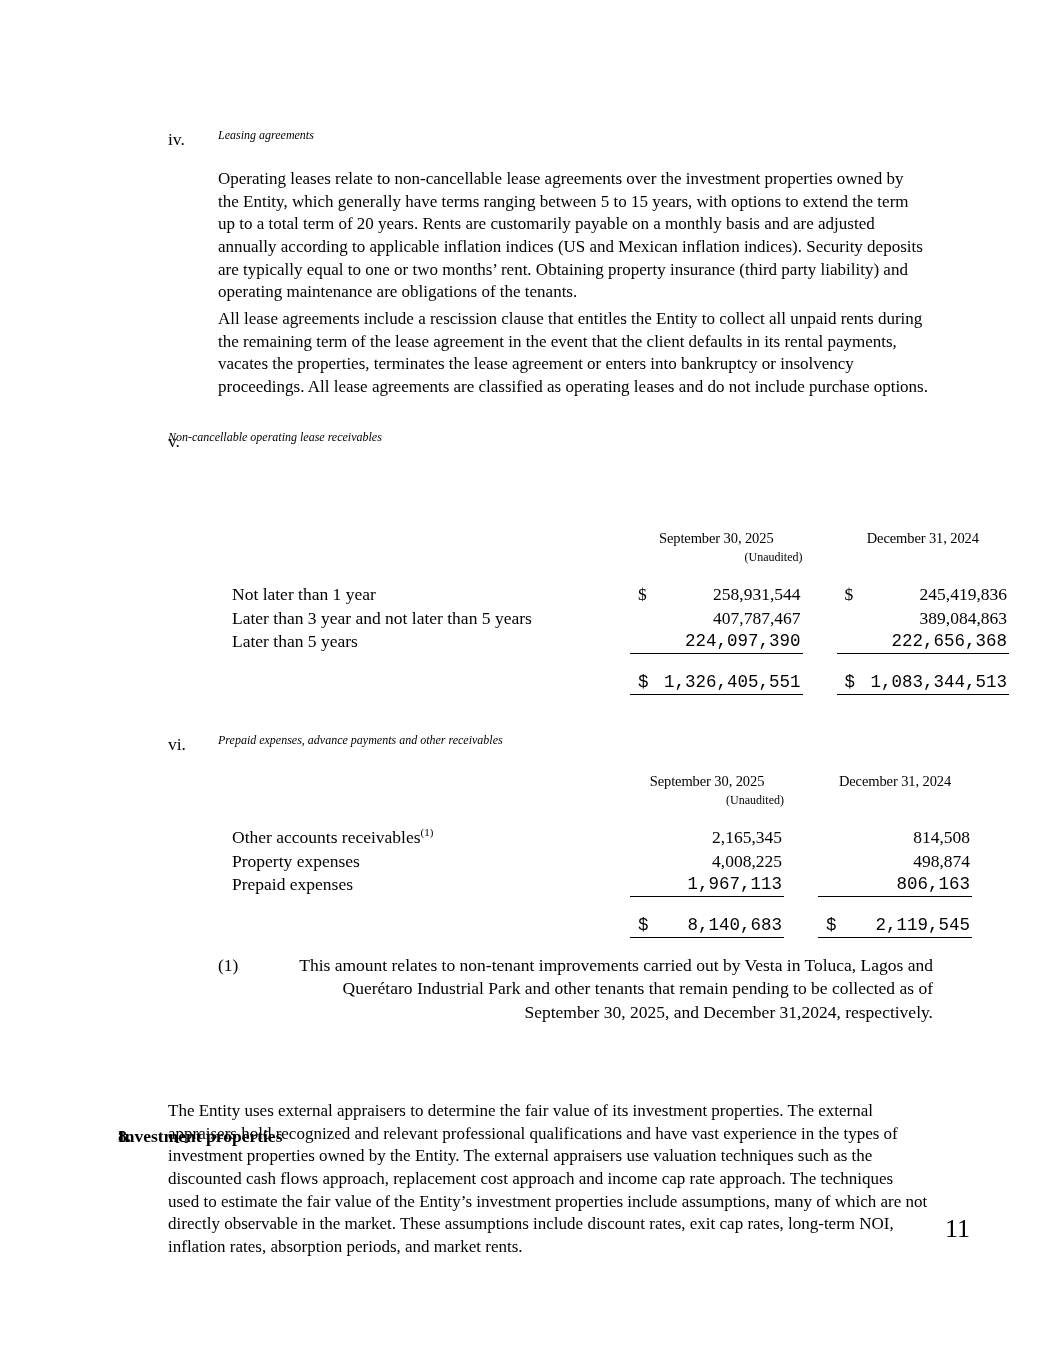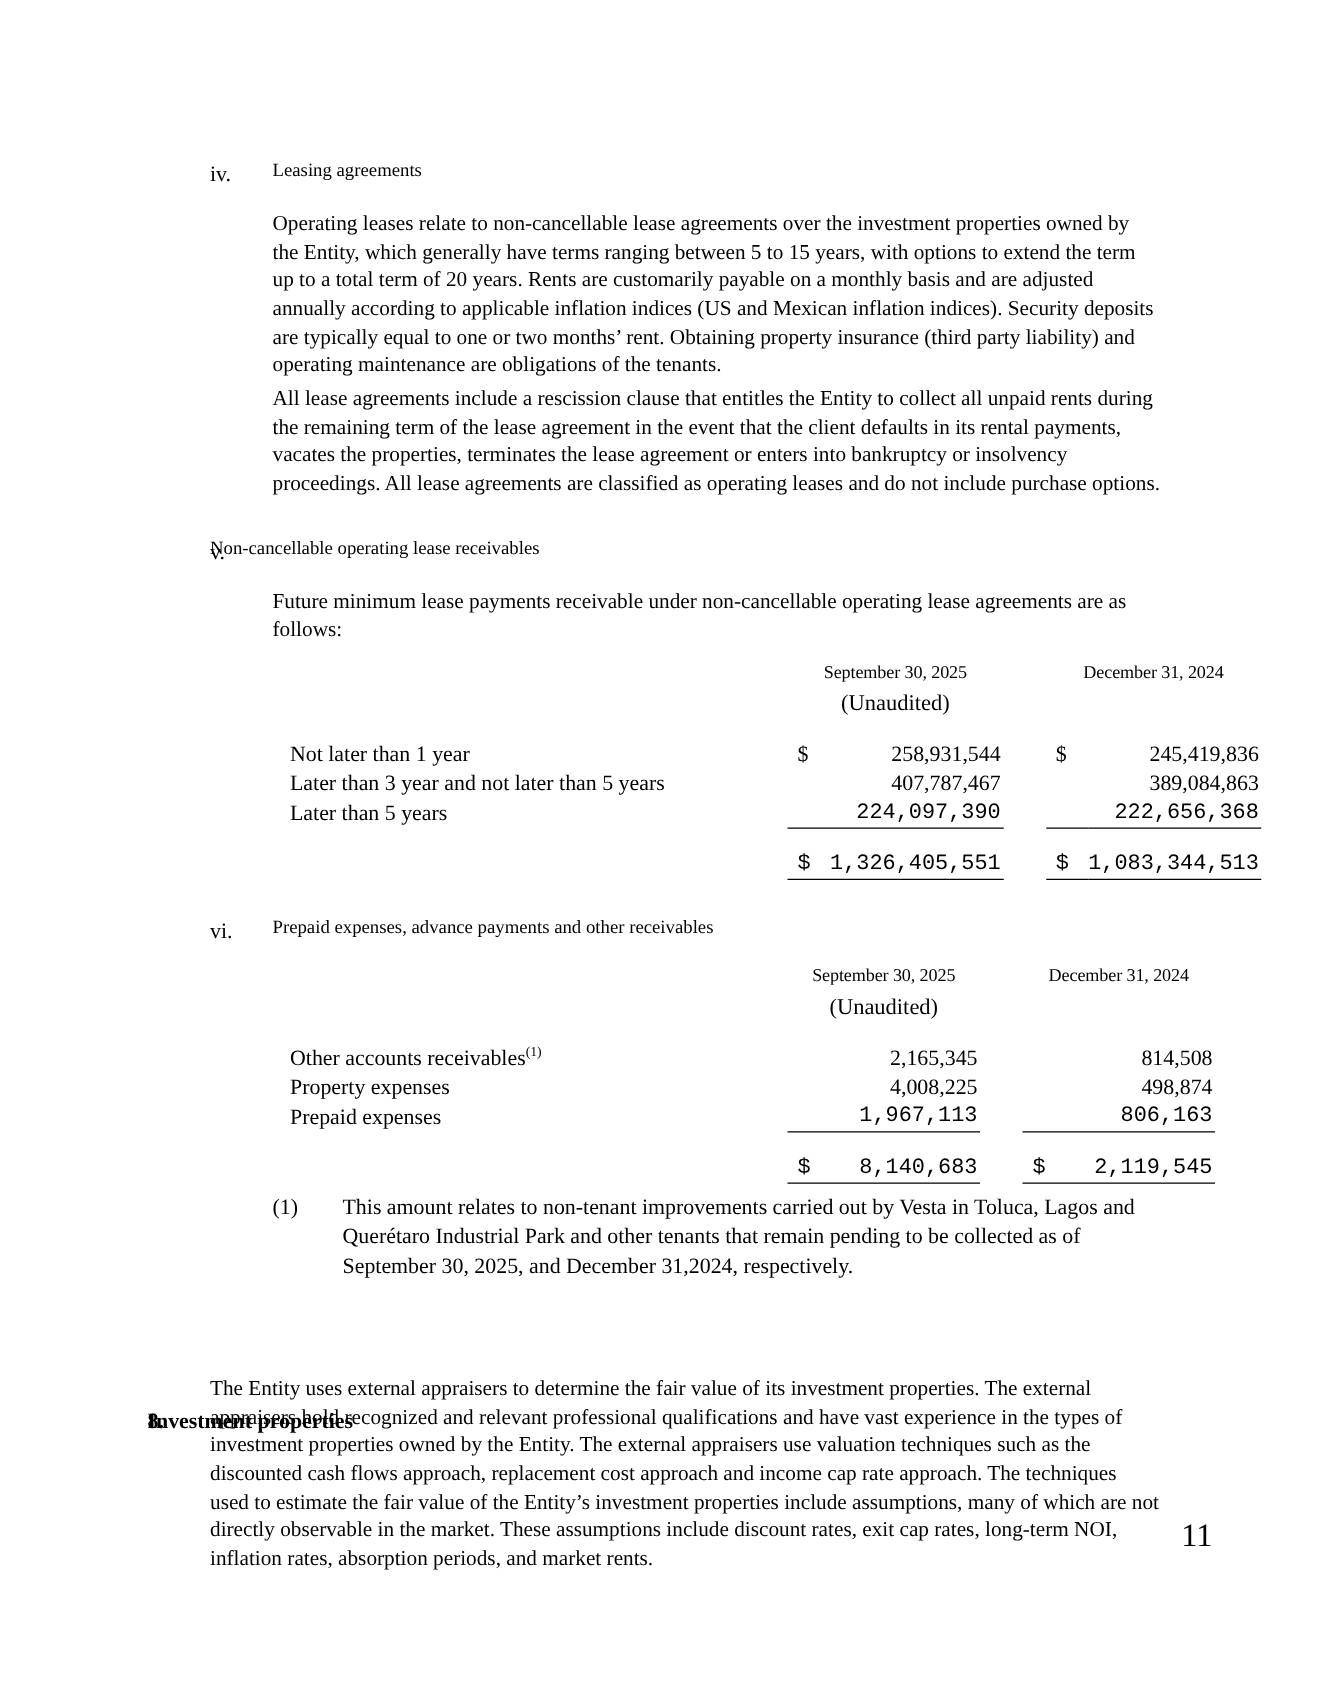--- a/index.html
+++ b/index.html
@@ -32,21 +32,22 @@
   .marker {
     position: absolute;
     left: 0;
     top: 0;
     width: 50px;
     font-size: 17.5px;
     line-height: 1.33;
   }
 
   .item-head {
-    font-size: 15px;
+    font-style: italic;
+    font-size: 12px;
     line-height: 1.33;
     margin: 0;
   }
 
   .body-p {
     font-size: 17px;
     line-height: 1.335;
     margin: 0;
     text-align: left;
   }
@@ -80,22 +81,22 @@
 
   .hdr-cell {
     font-weight: bold;
     text-align: center;
     font-size: 14.5px;
     line-height: 1.45;
     letter-spacing: -0.1px;
   }
   .hdr-sub {
     font-weight: bold;
-    text-align: center;
-    font-size: 18px;
+    text-align: right;
+    font-size: 12px;
     line-height: 1.45;
   }
   .underline-cell {
     border-bottom: 1.1px solid #000;
     font-family: Liberation Mono, monospace;
   }
   .row-gap td { height: 17px; }
 
   .sup {
     font-size: 11px;
@@ -150,21 +151,20 @@
 
   <div class="blk body-p" style="left:218px; top:168px; width:710px;">Operating leases relate to non-cancellable lease agreements over the investment properties owned by the Entity, which generally have terms ranging between 5 to 15 years, with options to extend the term up to a total term of 20 years. Rents are customarily payable on a monthly basis and are adjusted annually according to applicable inflation indices (US and Mexican inflation indices). Security deposits are typically equal to one or two months’ rent. Obtaining property insurance (third party liability) and operating maintenance are obligations of the tenants.</div>
 
   <div class="blk body-p" style="left:218px; top:308px; width:710px;">All lease agreements include a rescission clause that entitles the Entity to collect all unpaid rents during the remaining term of the lease agreement in the event that the client defaults in its rental payments, vacates the properties, terminates the lease agreement or enters into bankruptcy or insolvency proceedings. All lease agreements are classified as operating leases and do not include purchase options.</div>
 
   <div class="blk num-item" style="left:168px; top:430px; width:760px;">
     <span class="marker">v.</span>
     <div class="item-head" style="">Non-cancellable operating lease receivables</div>
   </div>
 
-  <div class="blk body-p" style="left:218px; top:470px; width:710px;">Future minimum lease payments receivable under non-cancellable operating lease agreements are as follows:</div>
 
   <div class="blk" style="left:232px; top:528px;">
     <table class="fin">
       <thead>
         <tr>
           <th class="col-label" style="width:398px;"></th>
           <th class="hdr-cell" colspan="2">September 30, 2025</th>
           <th class="spacer-col"></th>
           <th class="hdr-cell" colspan="2">December 31, 2024</th>
         </tr>
@@ -308,21 +308,21 @@
           <td class="spacer-col"></td>
           <td class="col-cur underline-cell">$</td>
           <td class="col-val underline-cell">2,119,545</td>
         </tr>
       </tbody>
     </table>
   </div>
 
   <div class="blk footnote" style="left:218px; top:954px; width:715px;">
     <span class="fn-marker">(1)</span>
-    <div style="margin-left:56px;">This amount relates to non-tenant improvements carried out by Vesta in Toluca, Lagos and Querétaro Industrial Park and other tenants that remain pending to be collected as of September 30, 2025, and December 31,2024, respectively.</div>
+    <div style="margin-left:56px;text-align:right;">This amount relates to non-tenant improvements carried out by Vesta in Toluca, Lagos and Querétaro Industrial Park and other tenants that remain pending to be collected as of September 30, 2025, and December 31,2024, respectively.</div>
   </div>
 
   <div class="blk sec-head" style="left:118px; top:1055px; width:810px;">
     <span class="sec-num">8.</span>
     <span style="display:inline-block;">Investment properties</span>
   </div>
 
   <div class="blk body-p" style="left:168px; top:1100px; width:760px;">The Entity uses external appraisers to determine the fair value of its investment properties. The external appraisers hold recognized and relevant professional qualifications and have vast experience in the types of investment properties owned by the Entity. The external appraisers use valuation techniques such as the discounted cash flows approach, replacement cost approach and income cap rate approach. The techniques used to estimate the fair value of the Entity’s investment properties include assumptions, many of which are not directly observable in the market. These assumptions include discount rates, exit cap rates, long-term NOI, inflation rates, absorption periods, and market rents.</div>
 
   <div class="page-number">11</div>

